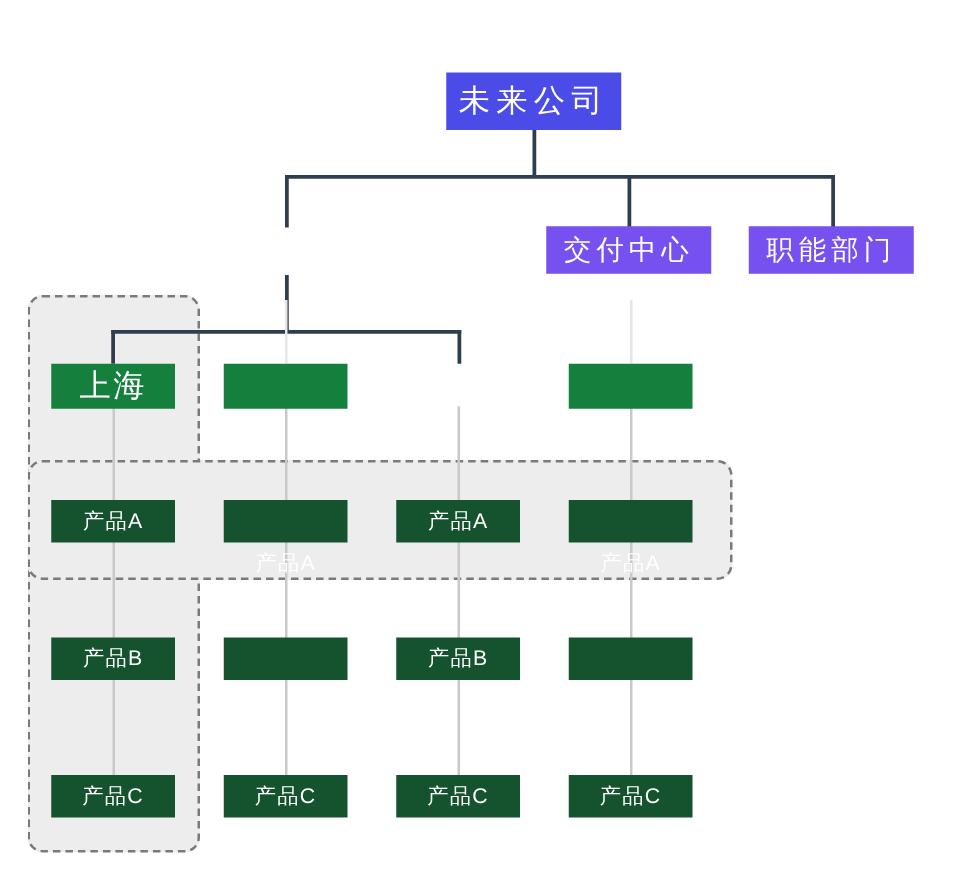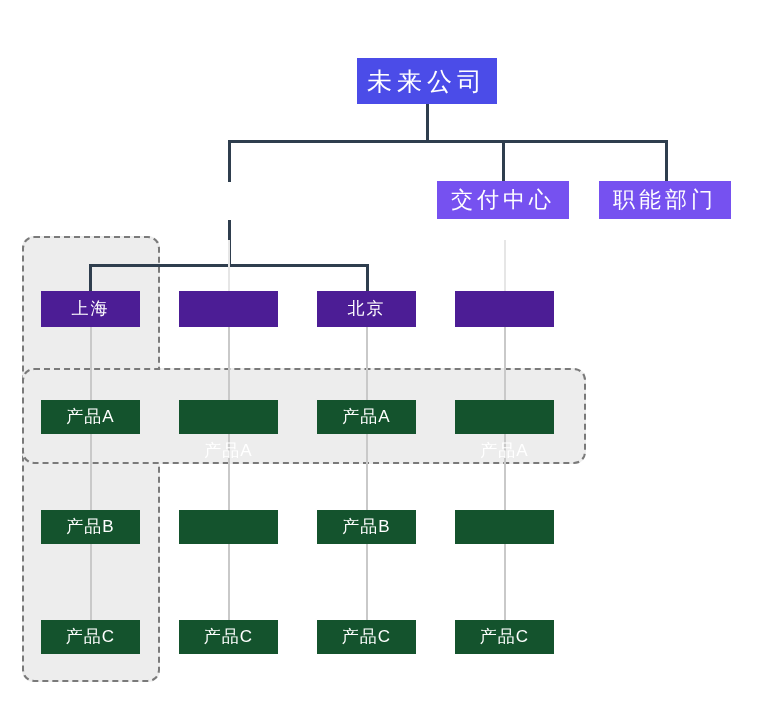--- a/index.html
+++ b/index.html
@@ -53,22 +53,22 @@
     height:46px;
   }
   .node.lvl1{
     background:#7651f0;
     font-size:22px;
     line-height:38px;
     letter-spacing:4px;
     height:38px;
   }
   .node.lvl2{
-    background:#4c1d95;
-    font-size:17px;
+    background:#15803d;
+    font-size:25px;
     line-height:36px;
     letter-spacing:2px;
     height:36px;
   }
   .node.prod{
     background:#14532d;
     font-size:17px;
     line-height:34px;
     letter-spacing:1px;
     height:34px;
@@ -108,21 +108,20 @@
 
 
   <div class="node lvl1" style="left:599px;top:181px;width:132px;">职能部门</div>
 
   <div class="node lvl1 clip-lvl1" style="left:437px;top:181px;width:132px;">交付中心</div>
 
   <div class="node lvl2" style="left:41px;top:291px;width:99px;">上海</div>
 
   <div class="node lvl2" style="left:179px;top:291px;width:99px;"></div>
 
-  <div class="node lvl2" style="left:317px;top:291px;width:99px;">北京</div>
 
   <div class="node lvl2" style="left:455px;top:291px;width:99px;"></div>
 
   <div class="node prod" style="left:41px;top:400px;width:99px;">产品A</div>
 
   <div class="node prod overflow" style="left:179px;top:400px;width:99px;padding-top:34px;">产品A</div>
 
   <div class="node prod" style="left:317px;top:400px;width:99px;">产品A</div>
 
   <div class="node prod overflow" style="left:455px;top:400px;width:99px;padding-top:34px;">产品A</div>

